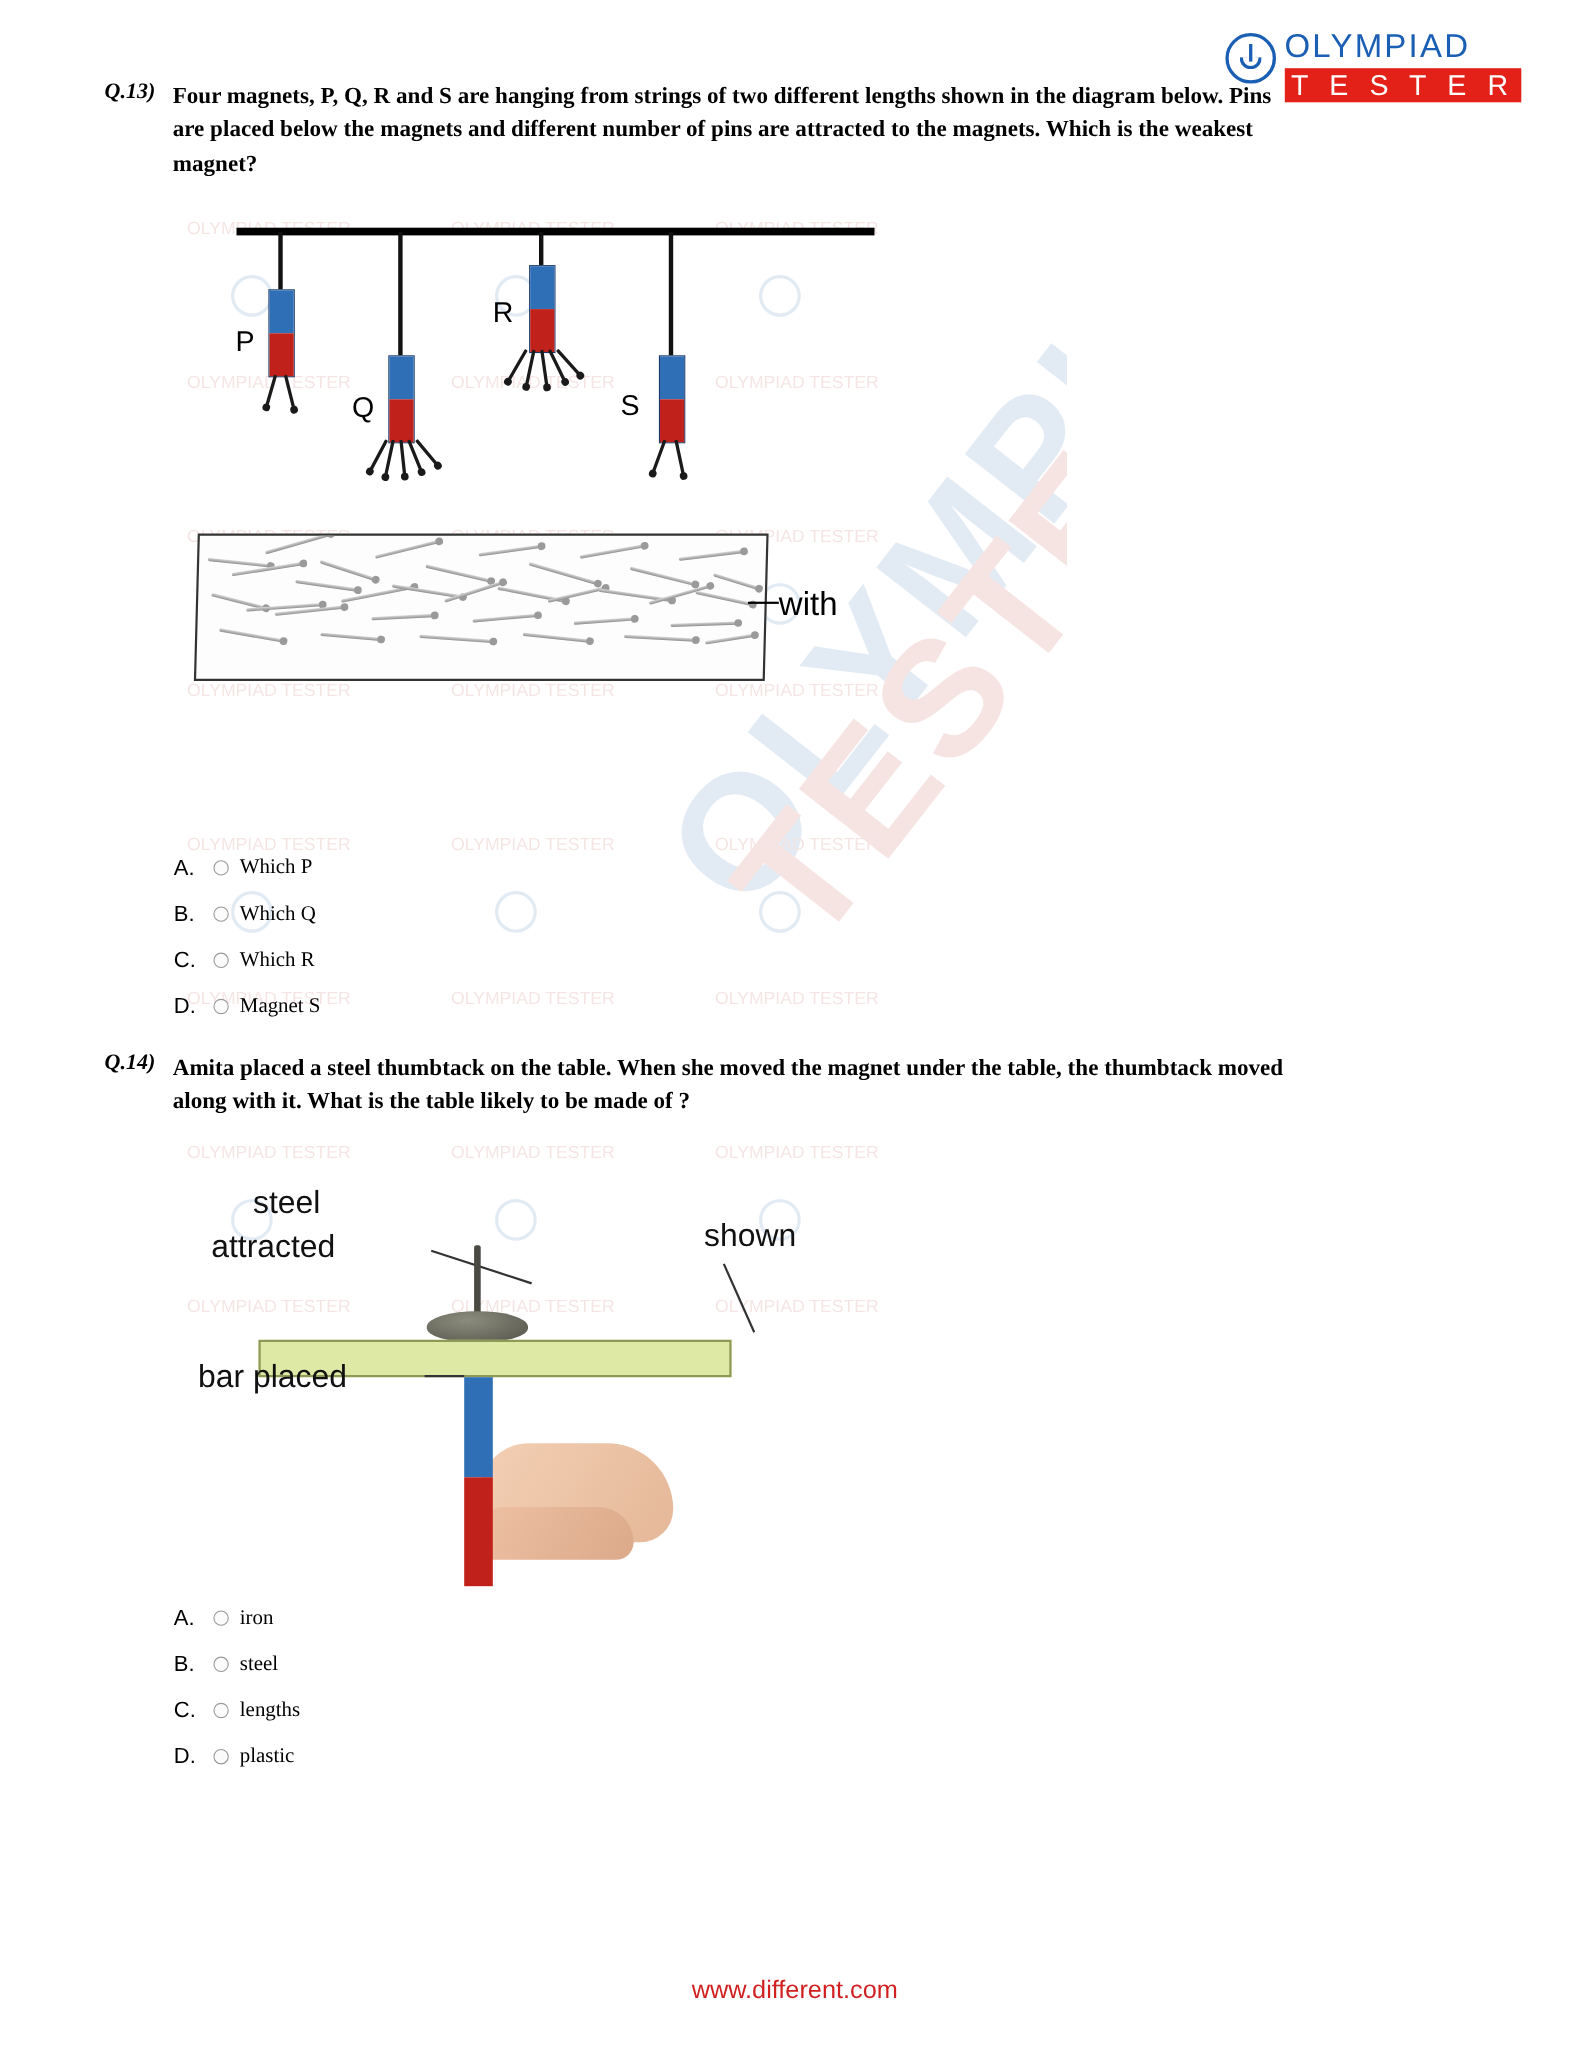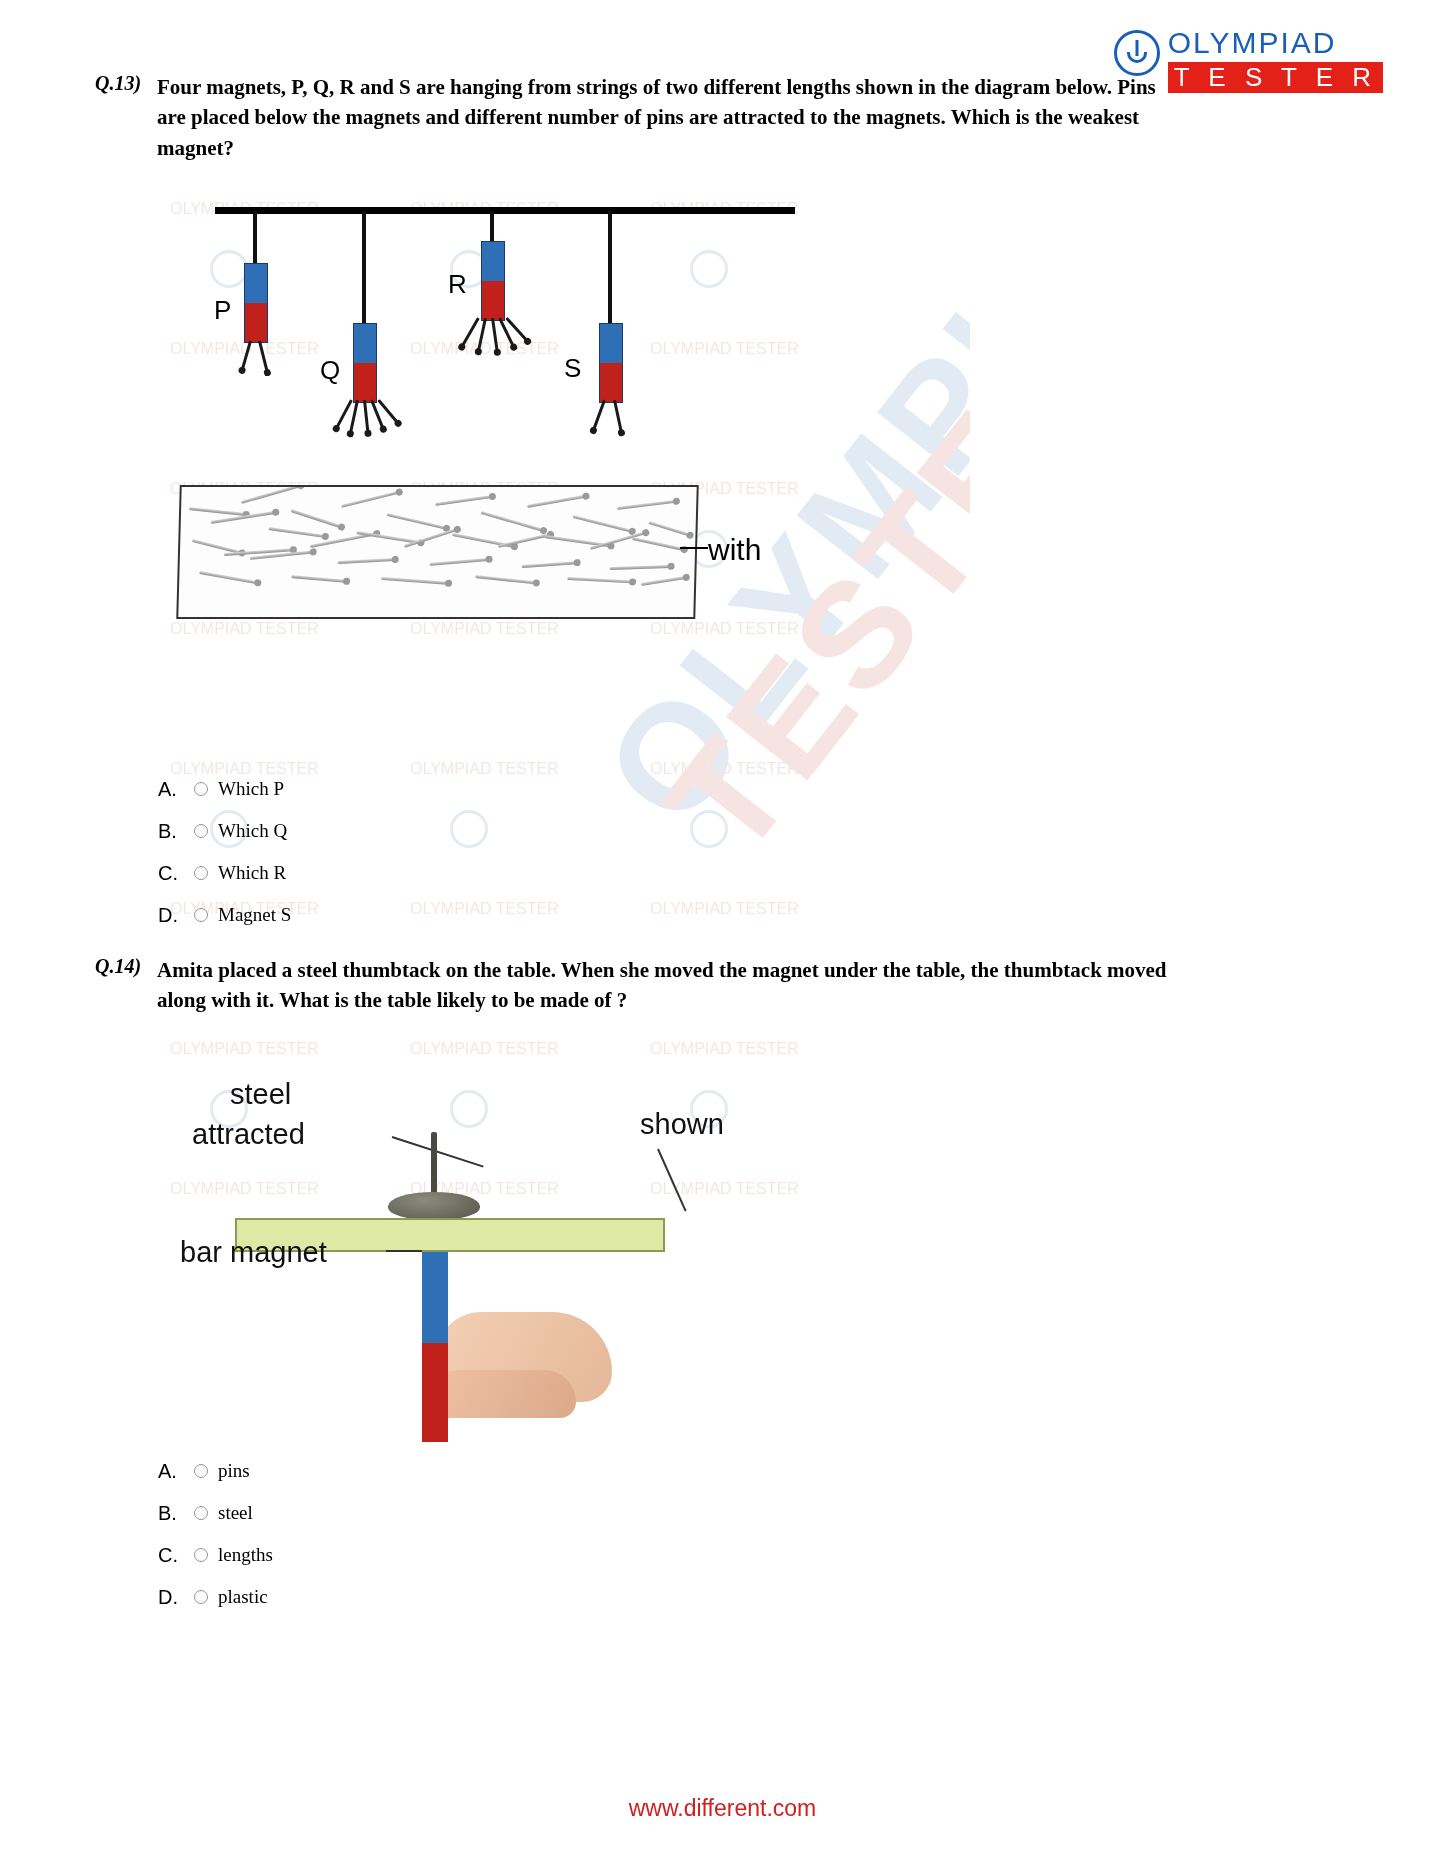--- a/index.html
+++ b/index.html
@@ -492,37 +492,37 @@
   <div class="f2-line" style="left:192px; top:96px; width:96px; transform:rotate(18deg);"></div>
 
   <div class="f2-label" style="left:440px; top:68px;">shown</div>
   <div class="f2-line" style="left:458px; top:108px; width:68px; transform:rotate(66deg);"></div>
 
   <div class="tack-stem"></div>
   <div class="tack-head"></div>
 
   <div class="table-top"></div>
 
-  <div class="f2-label" style="left:-20px; top:196px;">bar magnet</div>
+  <div class="f2-label" style="left:-20px; top:196px;">bar placed</div>
   <div class="f2-line" style="left:186px; top:210px; width:36px;"></div>
 
   <div class="hand"></div>
   <div class="hand2"></div>
 
   <div class="barmag">
     <div class="bn"></div>
       <div class="bs"></div>
   </div>
 </div>
 
 <div class="options" style="left:158px; top:1450px;">
   <div class="opt-row">
     <span class="opt-letter">A.</span>
     <span class="opt-radio"></span>
-    <span class="opt-label">pins</span>
+    <span class="opt-label">iron</span>
   </div>
   <div class="opt-row">
     <span class="opt-letter">B.</span>
     <span class="opt-radio"></span>
     <span class="opt-label">steel</span>
   </div>
   <div class="opt-row">
     <span class="opt-letter">C.</span>
     <span class="opt-radio"></span>
     <span class="opt-label">lengths</span>

